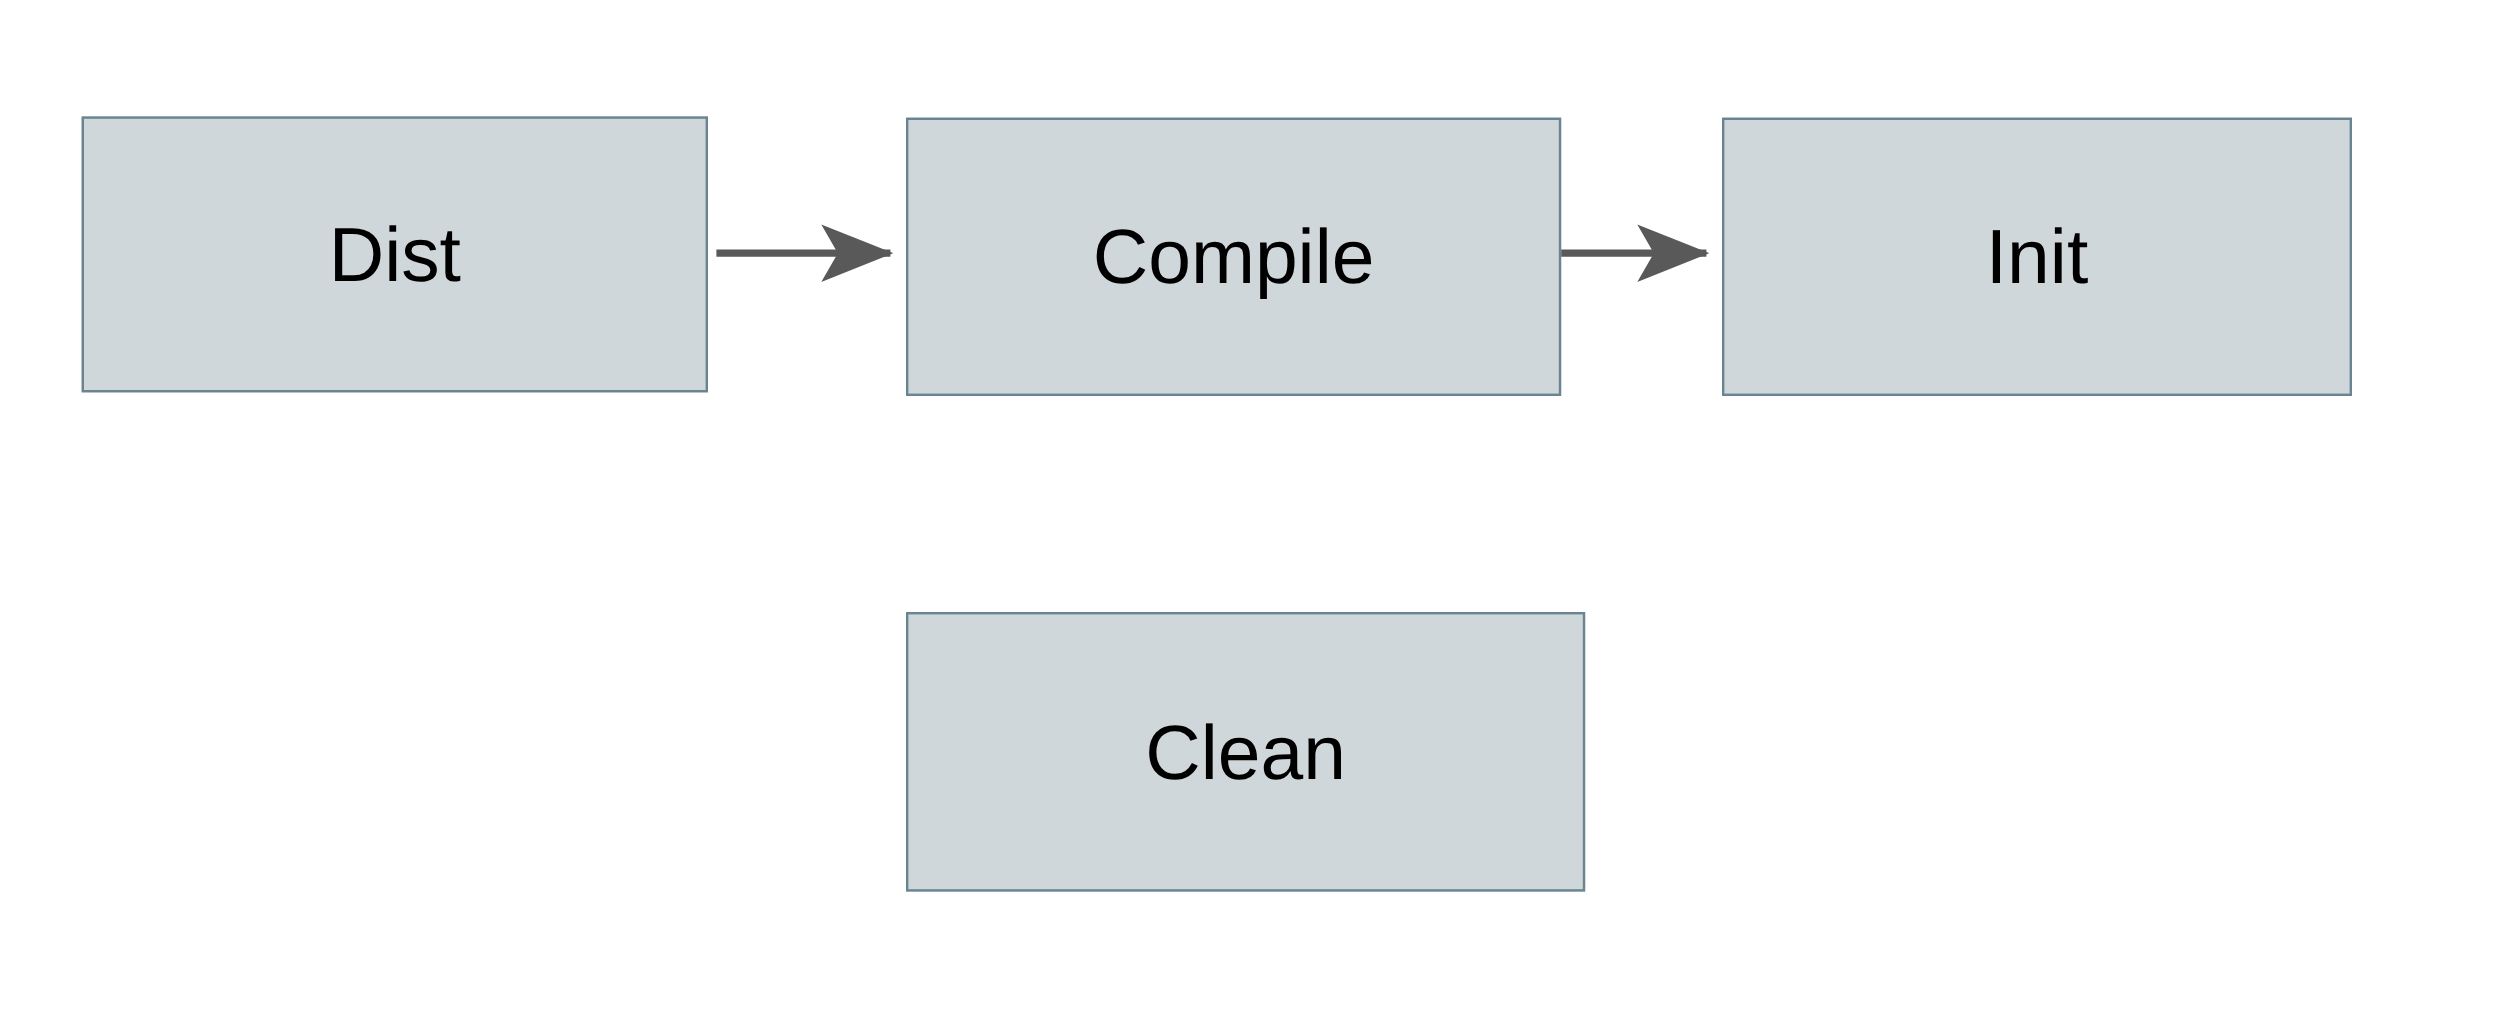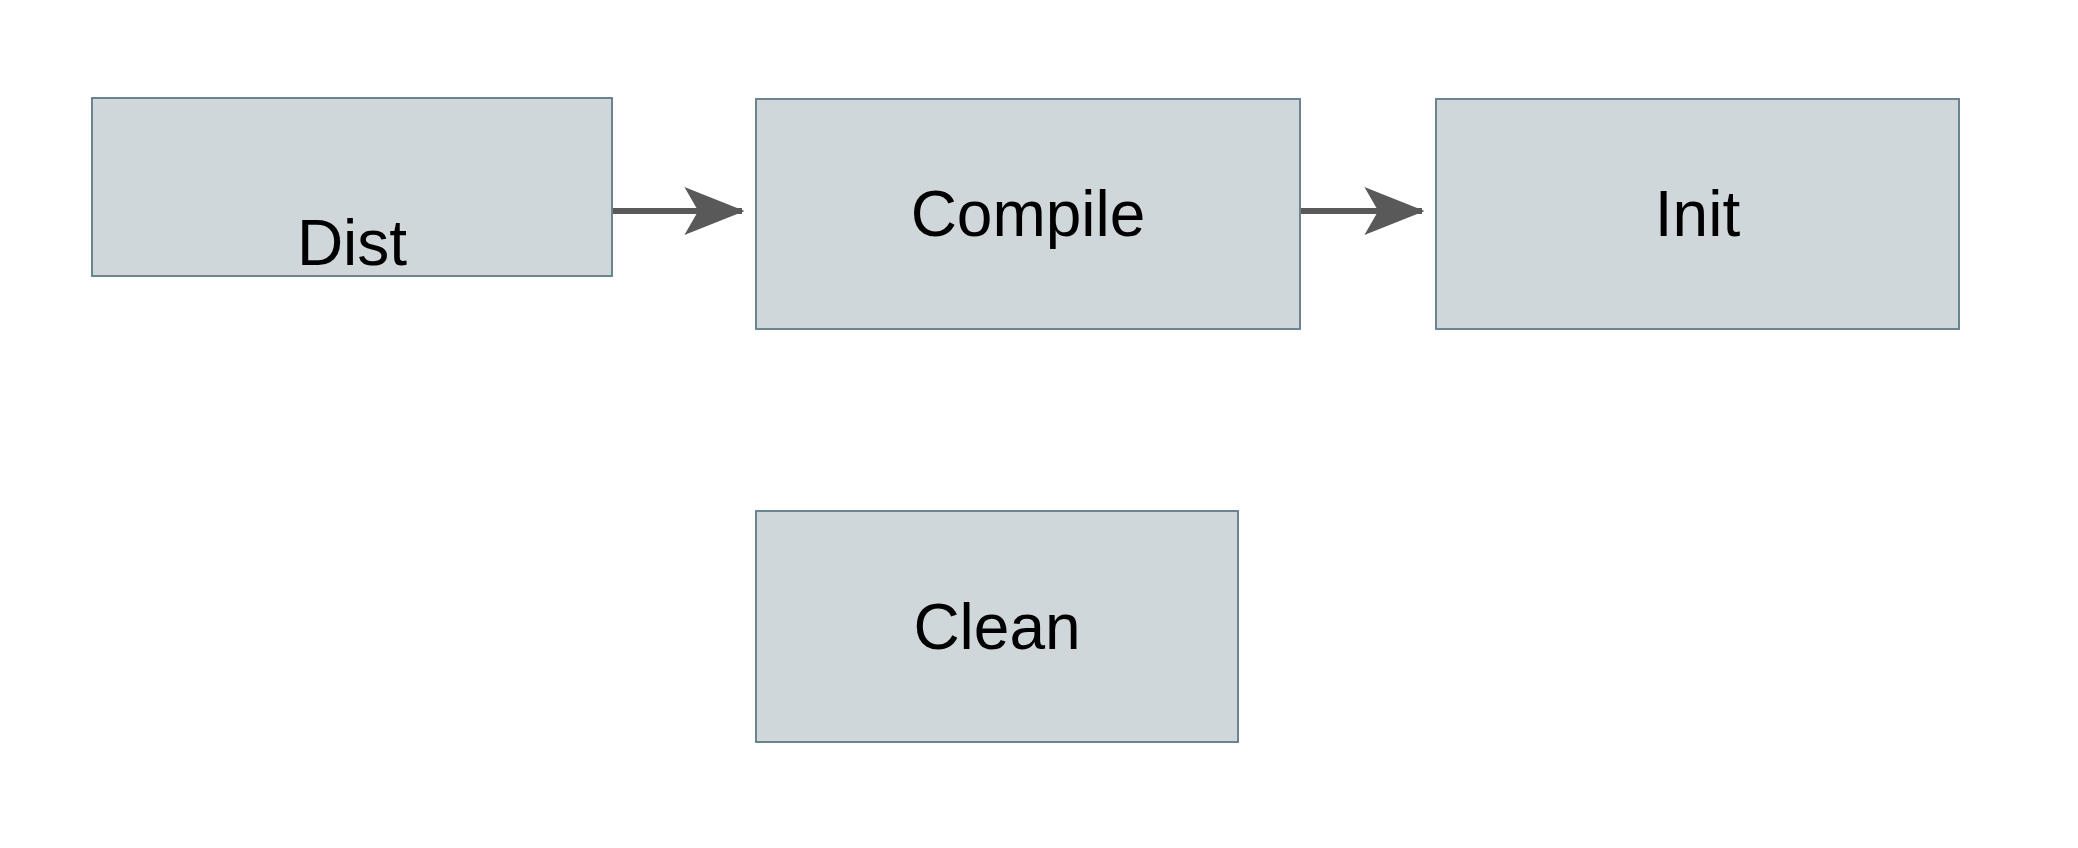--- a/index.html
+++ b/index.html
@@ -68,29 +68,29 @@
     </g>
 
     <g>
       <line x1="1277" y1="211" x2="1422" y2="211" stroke="#595959" stroke-width="6" marker-end="url(#arrowhead)"></line>
     </g>
   </svg>
 
   <div class="edge-hit" style="left:597px; top:194px; width:156px;"></div>
   <div class="edge-hit" style="left:1277px; top:194px; width:156px;"></div>
 
-  <div class="node" style="left:91px; top:97px; width:522px; height:180px;align-items:flex-end;">
+  <div class="node" style="left:68px; top:97px; width:522px; height:230px;">
     <span class="node-label">Dist</span>
   </div>
 
   <div class="node" style="left:755px; top:98px; width:546px; height:232px;">
     <span class="node-label">Compile</span>
   </div>
 
   <div class="node" style="left:1435px; top:98px; width:525px; height:232px;">
     <span class="node-label">Init</span>
   </div>
 
-  <div class="node" style="left:755px; top:510px; width:484px; height:233px;">
+  <div class="node" style="left:755px; top:510px; width:566px; height:233px;">
     <span class="node-label">Clean</span>
   </div>
 
 </div>
 
 </body></html>

